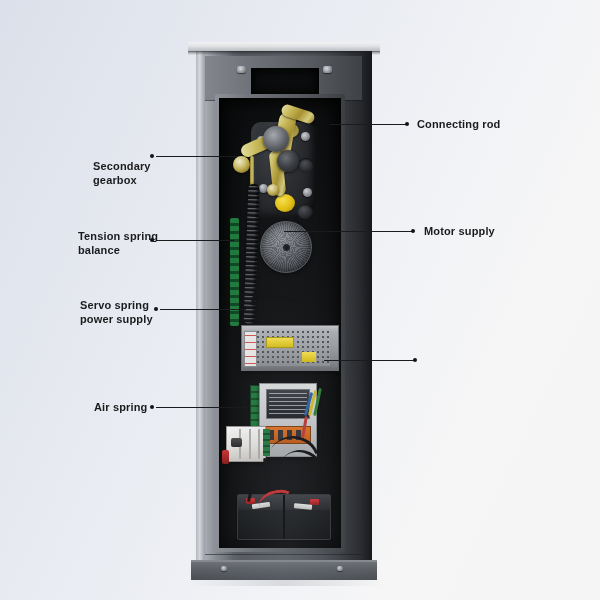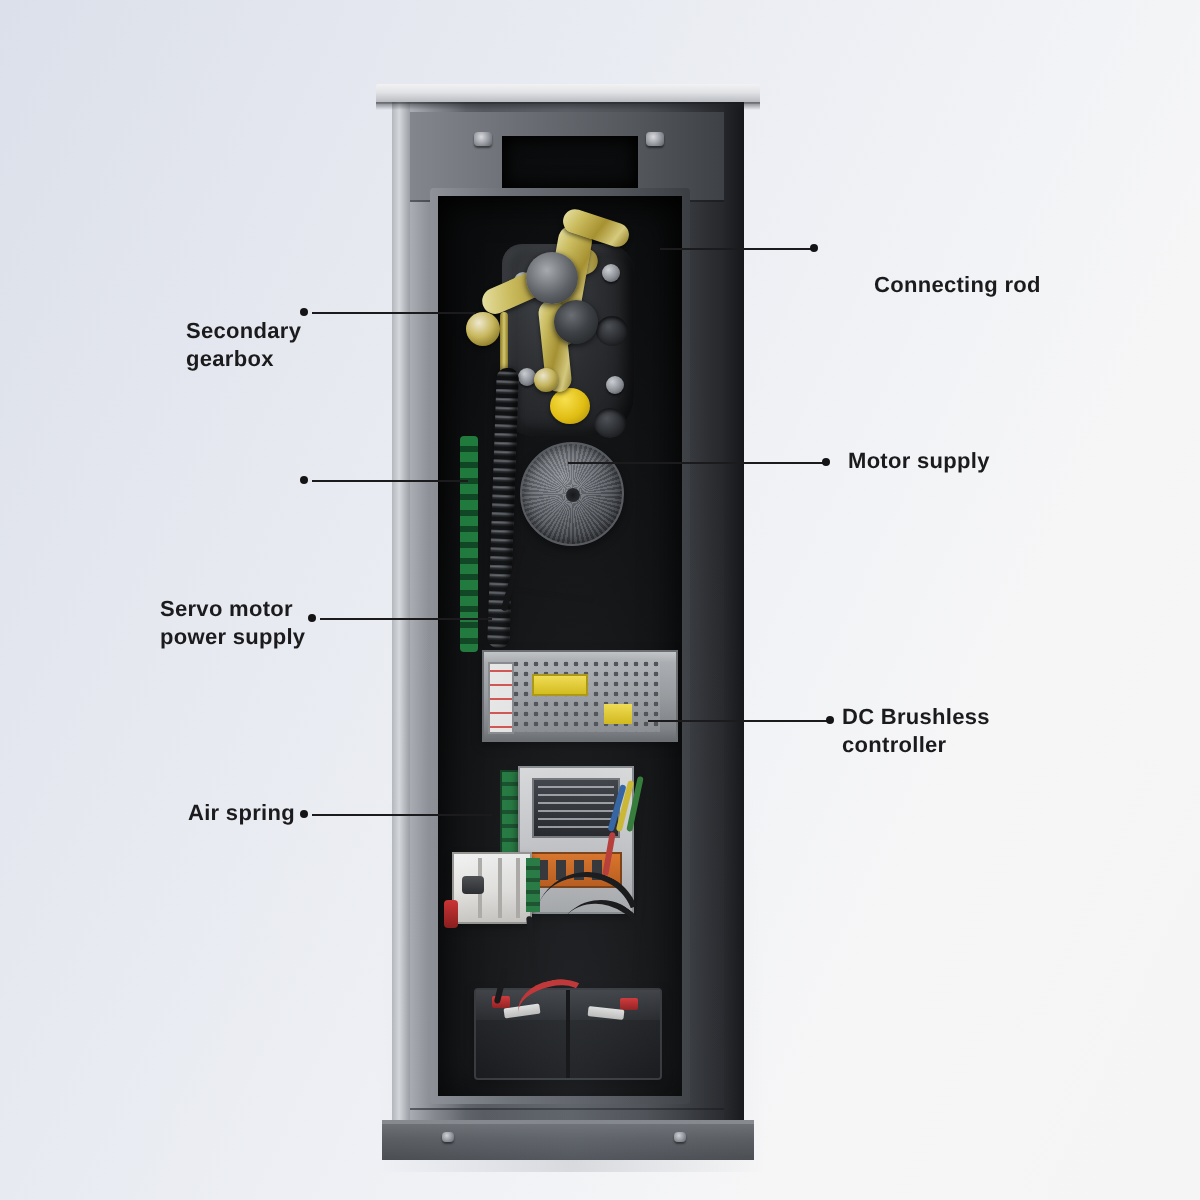--- a/index.html
+++ b/index.html
@@ -584,38 +584,38 @@
 
   </div>
 
   <div class="corner-shadow"></div>
 
   <div class="callout-label left" style="left:93px; top:160px;">Secondary
 gearbox</div>
   <div class="leader" style="left:156px; top:156px; width:82px;"></div>
   <div class="leader-dot" style="left:150px; top:154px;"></div>
 
+  <div class="callout-label left" style="left:78px; top:230px;">Tension spring
+balance</div>
   <div class="leader" style="left:156px; top:240px; width:78px;"></div>
   <div class="leader-dot" style="left:150px; top:238px;"></div>
 
-  <div class="callout-label left" style="left:80px; top:299px;">Servo motor
+  <div class="callout-label left" style="left:80px; top:299px;">Servo spring
 power supply</div>
   <div class="leader" style="left:160px; top:309px; width:86px;"></div>
   <div class="leader-dot" style="left:154px; top:307px;"></div>
 
   <div class="callout-label left" style="left:94px; top:401px;">Air spring</div>
   <div class="leader" style="left:156px; top:407px; width:90px;"></div>
   <div class="leader-dot" style="left:150px; top:405px;"></div>
 
-  <div class="callout-label right" style="left:437px; top:118px;margin-top:19px;">Connecting rod</div>
+  <div class="callout-label right" style="left:417px; top:118px;">Connecting rod</div>
   <div class="leader" style="left:330px; top:124px; width:76px;"></div>
   <div class="leader-dot" style="left:405px; top:122px;"></div>
 
   <div class="callout-label right" style="left:424px; top:225px;">Motor supply</div>
   <div class="leader" style="left:284px; top:231px; width:128px;"></div>
   <div class="leader-dot" style="left:411px; top:229px;"></div>
 
-  <div class="callout-label right" style="left:421px; top:353px;">DC Brushless
-controller</div>
   <div class="leader" style="left:324px; top:360px; width:90px;"></div>
   <div class="leader-dot" style="left:413px; top:358px;"></div>
 
 </div>
 
 </body></html>

